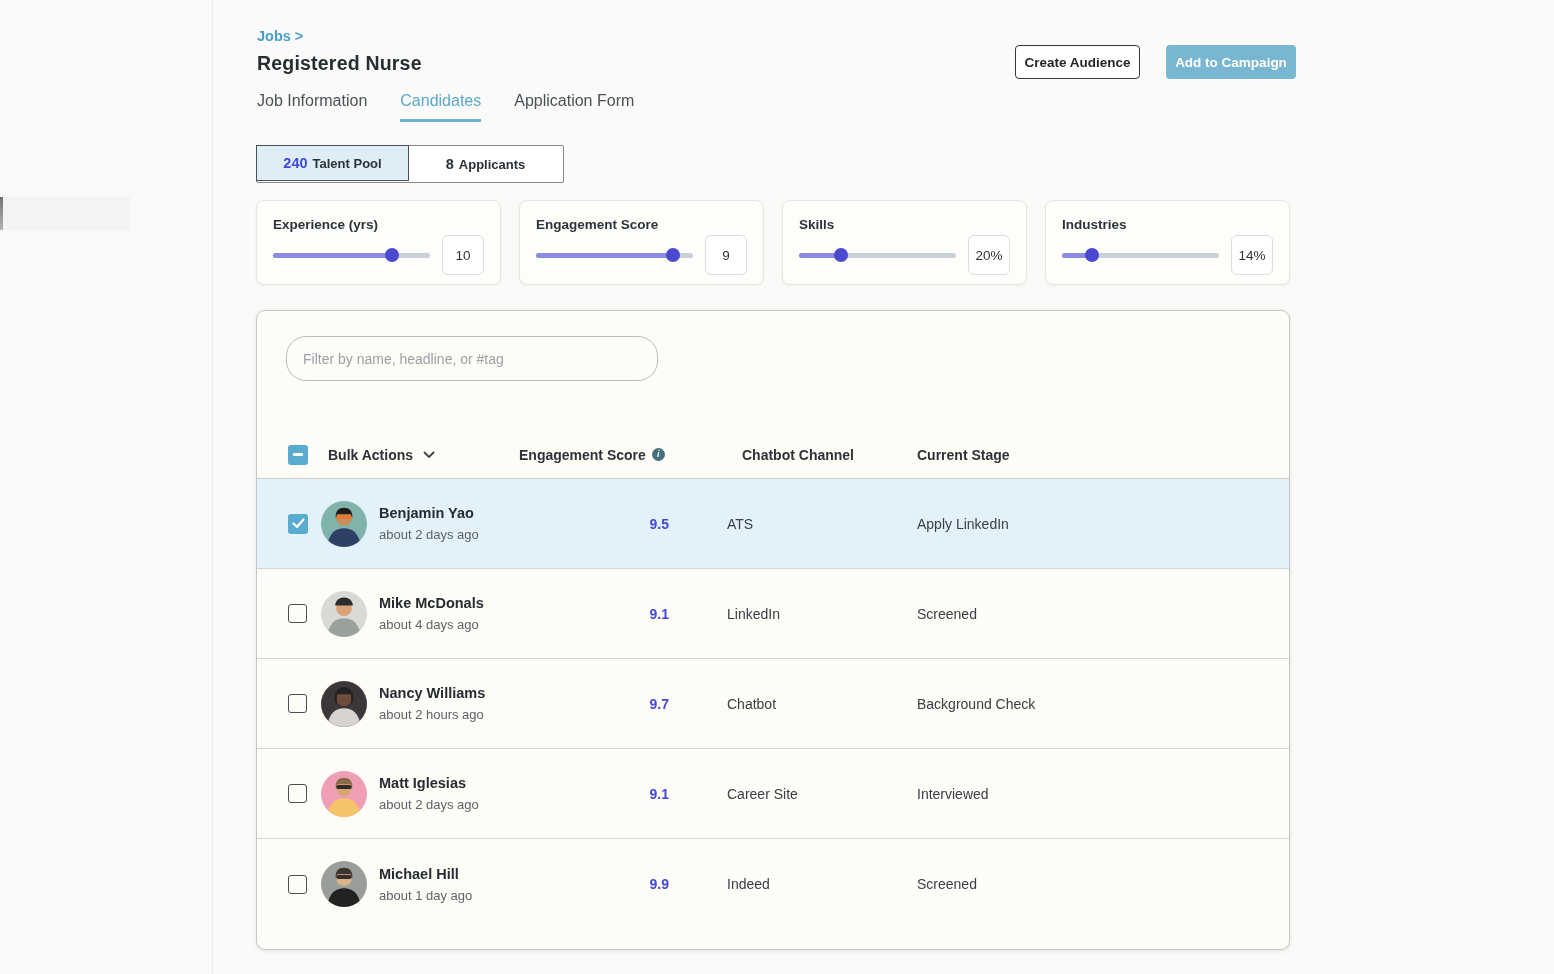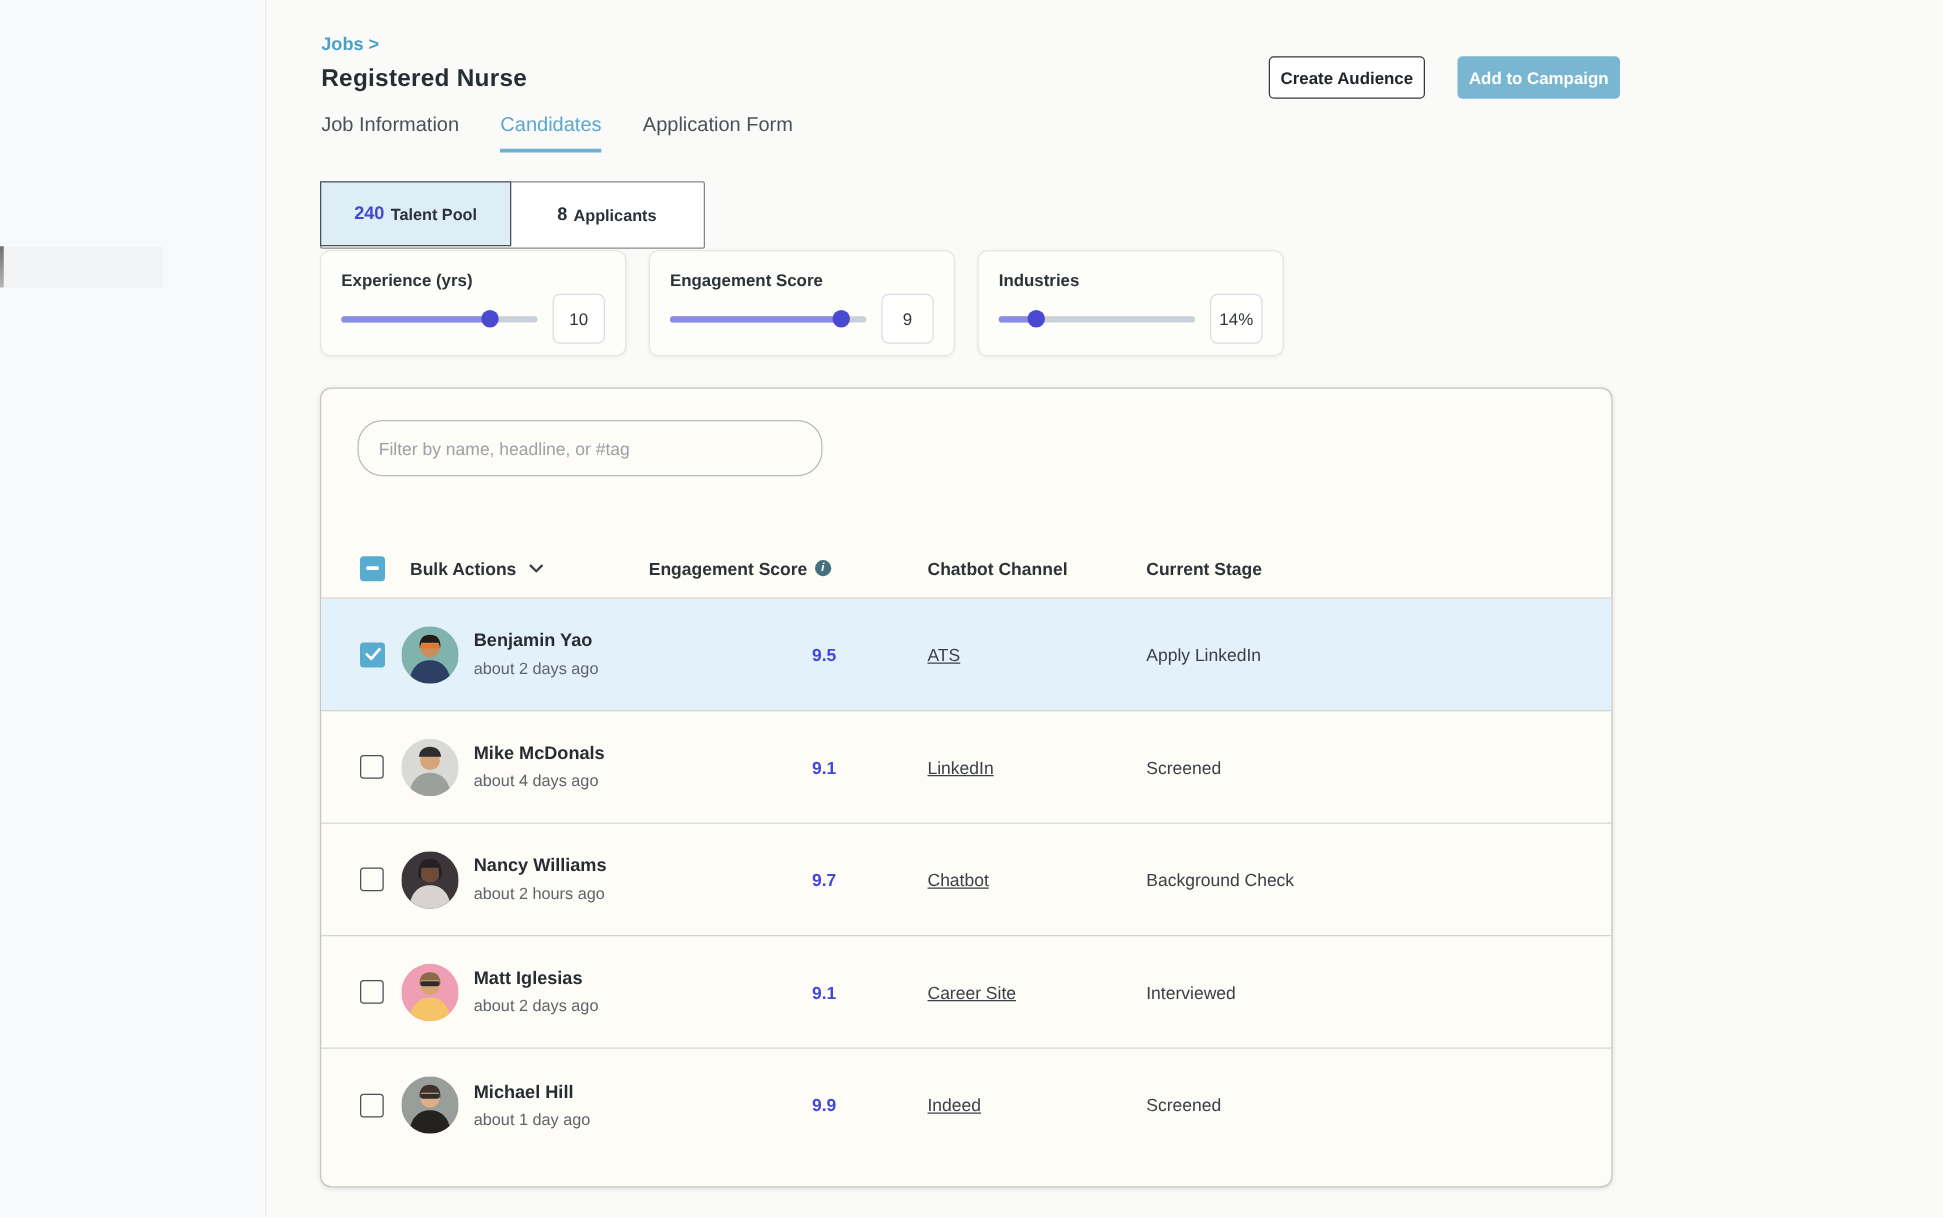--- a/index.html
+++ b/index.html
@@ -26,21 +26,21 @@
   .btn-campaign { left:1166px; width:130px; background:#79b6d2; border:none; color:#ffffff; }
 
   
   .tabs { position:absolute; left:257px; top:92px; display:flex; gap:33px; font-size:16px; color:#4a5157; }
   .tab { padding-bottom:9px; cursor:pointer; border-bottom:3px solid transparent; }
   .tab.active { color:#5aa8cd; border-bottom-color:#6db1d3; }
 
   
   .pool-toggle { position:absolute; left:256px; top:145px; display:flex; border:1px solid #85898d;
     background:#ffffff; border-radius:2px; }
-  .segment { height:52px; display:flex; align-items:center; justify-content:center; gap:5px; cursor:pointer; }
+  .segment { height:36px; display:flex; align-items:center; justify-content:center; gap:5px; cursor:pointer; }
   .segment.active { background:#ddeef6; border:1px solid #4b5055; margin:-1px; }
   .seg-pool { width:153px; }
   .seg-apps { width:155px; }
   .seg-count { font-size:14.5px; font-weight:bold; color:#2b3136; }
   .segment.active .seg-count { color:#4348d6; }
   .seg-label { font-size:13px; font-weight:600; color:#2b3136; }
 
   
   .filters { position:absolute; left:256px; top:200px; display:flex; gap:18px; }
   .filter-card { width:245px; height:85px; background:#fdfdfa; border:1px solid #e7e5e0; border-radius:8px;
@@ -84,21 +84,21 @@
   .checkbox svg { display:none; }
   .checkbox.blue svg { display:block; }
   .minus-glyph { width:10px; height:2.5px; background:#fff; border-radius:1px; display:block; }
 
   .avatar { width:46px; height:46px; border-radius:50%; overflow:hidden; display:block; margin-left:8px; }
   .avatar svg { display:block; }
 
   .c-name .name { font-size:14.5px; font-weight:bold; color:#262c31; cursor:pointer; }
   .c-name .time { font-size:13px; color:#5d646a; margin-top:6px; }
   .c-score { text-align:right; font-weight:bold; color:#4348d6; }
-  .c-channel { padding-left:73px;text-decoration:underline; }
+  .c-channel { padding-left:58px; }
 </style>
 </head>
 <body>
 
 <div class="left-rail">
   <div class="rail-band"></div>
   <div class="rail-bar"></div>
 </div>
 
 <div class="breadcrumb">Jobs &gt;</div>
@@ -140,20 +140,31 @@
     <div class="slider-row">
       <div class="slider">
         <div class="slider-fill" style="width: 87%;">
             <span class="slider-thumb"></span>
           </div>
       </div>
       <div class="value-box">9</div>
     </div>
   </div>
   <div class="filter-card">
+    <div class="filter-label">Skills</div>
+    <div class="slider-row">
+      <div class="slider">
+        <div class="slider-fill" style="width: 27%;">
+            <span class="slider-thumb"></span>
+          </div>
+      </div>
+      <div class="value-box">20%</div>
+    </div>
+  </div>
+  <div class="filter-card">
     <div class="filter-label">Industries</div>
     <div class="slider-row">
       <div class="slider">
         <div class="slider-fill" style="width: 19%;">
             <span class="slider-thumb"></span>
           </div>
       </div>
       <div class="value-box">14%</div>
     </div>
   </div>

